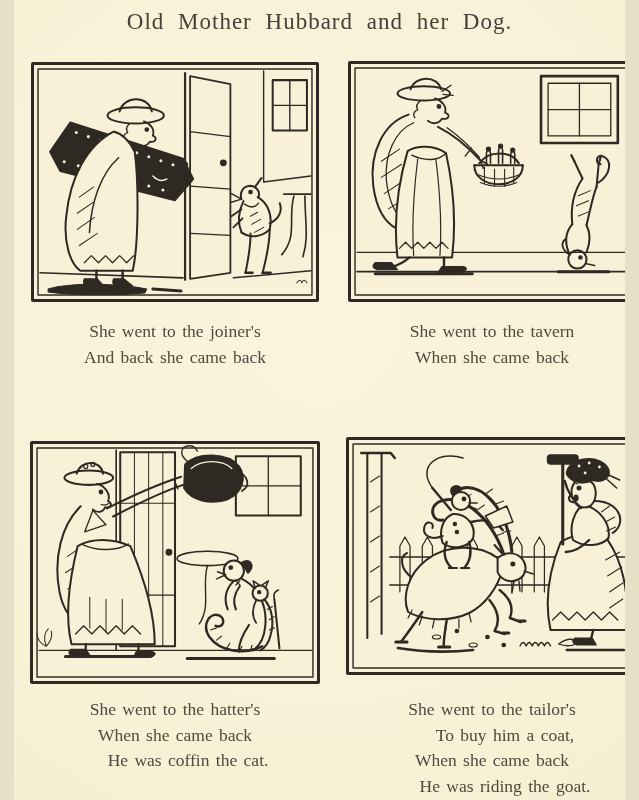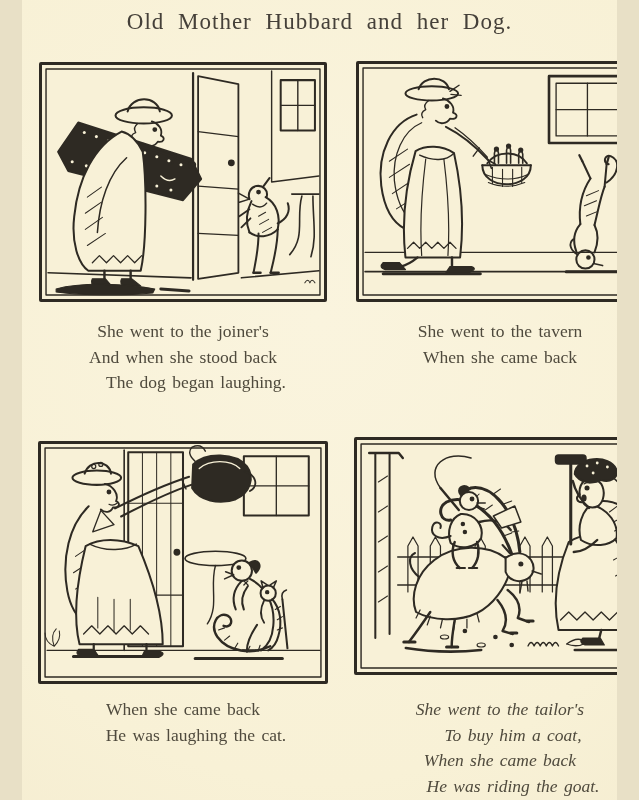--- a/index.html
+++ b/index.html
@@ -4,20 +4,21 @@
 <style>
   html,body{margin:0;padding:0;background:#e8e0c6;}
   .page{
     position:relative;
     width:595px;height:800px;
     margin:0 auto;
     background:radial-gradient(130% 105% at 50% 40%, #faf4de 0%, #f8f1d6 55%, #f1e8cb 100%);
     font-family:"Liberation Serif","DejaVu Serif",serif;
     color:#4f4a3d;
     overflow:hidden;
+    padding-left:16px;
   }
   .title{
     position:absolute;top:9px;left:0;right:0;margin:0;
     text-align:center;
     font-size:23px;font-weight:normal;
     letter-spacing:1px;word-spacing:7px;
     color:#454039;
   }
   .panel{
     position:absolute;margin:0;padding:0;
@@ -36,21 +37,21 @@
     text-align:center;
     font-size:17.5px;line-height:25.5px;
     word-spacing:2px;
     color:#4f4a3d;
   }
   .verse p{margin:0;}
   .verse p.indent{transform:translateX(13px);}
   #v1{left:17px;top:319px;}
   #v2{left:334px;top:319px;}
   #v3{left:17px;top:697px;}
-  #v4{left:334px;top:697px;font-style:italic;}
+  #v4{left:334px;top:697px;}
 </style>
 </head>
 <body>
 
 <div class="page">
 
   <h1 class="title">Old Mother Hubbard and her Dog.</h1>
 
   <figure class="panel" id="p1" role="img" aria-label="Mother Hubbard carries a coffin through the door while the dog stands up laughing">
     <svg viewBox="0 0 280 232" preserveAspectRatio="none">
@@ -172,22 +173,21 @@
         <path d="M245 117 C257 109 259 95 249 91 C243 89 241 97 247 99"></path>
         <path d="M225 150 l10 -4 M223 140 l12 -5 M225 130 l12 -5" stroke-width="1"></path>
         <path d="M205 205 h50" stroke-width="3"></path>
         <path d="M24 207 h96" stroke-width="3"></path>
       </g>
     </svg>
   </figure>
 
   <div class="verse" id="v1">
     <p>She went to the joiner's</p>
-    <p>And when she stood back</p>
-    <p class="indent">The dog began laughing.</p>
+    <p>And back she came back</p>
   </div>
 
   <div class="verse" id="v2">
     <p>She went to the tavern</p>
     <p>When she came back</p>
   </div>
 
   <figure class="panel" id="p3" role="img" aria-label="Mother Hubbard holds up a large hat while the dog sits feeding the cat">
     <svg viewBox="0 0 280 232" preserveAspectRatio="none">
       <g fill="none" stroke="#2e2a23" stroke-width="2" stroke-linecap="round" stroke-linejoin="round">
@@ -320,22 +320,23 @@
           <circle cx="152" cy="205" r="1.3" fill="#2e2a23"></circle>
         <path d="M168 206 q3 -7 6 0 q3 -7 6 0 q3 -7 6 0 q3 -7 6 0 q3 -7 6 0" stroke-width="1.3"></path>
         <path d="M206 204 q12 -9 19 -1 q-9 5 -19 1" stroke-width="1.3"></path>
         <path d="M48 208 q36 6 74 2" stroke-width="2.6"></path>
         <path d="M214 210 h56" stroke-width="2.6"></path>
       </g>
     </svg>
   </figure>
 
   <div class="verse" id="v3">
+    <p>She went to the hatter's</p>
     <p>When she came back</p>
-    <p class="indent">He was laughing the cat.</p>
+    <p class="indent">He was coffin the cat.</p>
   </div>
 
   <div class="verse" id="v4">
     <p>She went to the tailor's</p>
     <p class="indent">To buy him a coat,</p>
     <p>When she came back</p>
     <p class="indent">He was riding the goat.</p>
   </div>
 
 </div>

